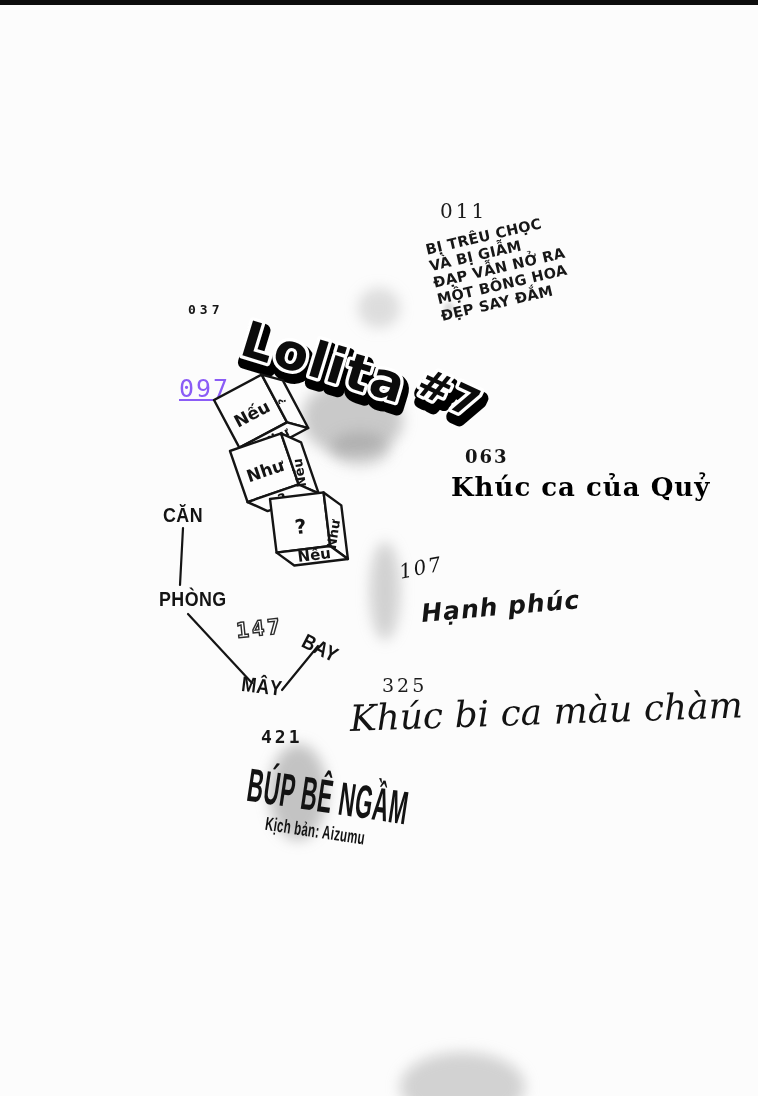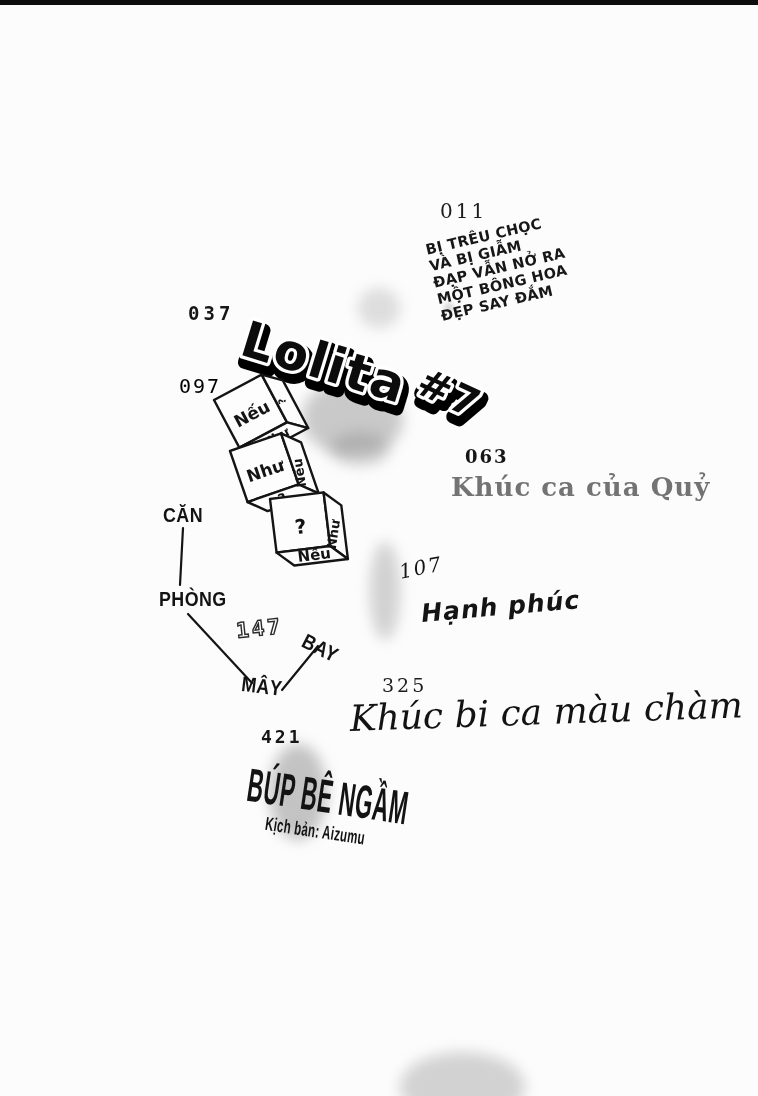--- a/index.html
+++ b/index.html
@@ -4,32 +4,32 @@
 <style>
   html,body{margin:0;padding:0;background:#e8e8e8;}
   .page{position:relative;width:758px;height:1096px;background:#fcfcfc;overflow:hidden;
         font-family:"DejaVu Sans",sans-serif;color:#141414;margin:0 auto;}
   .abs{position:absolute;white-space:nowrap;}
 
   .topbar{position:absolute;left:0;top:0;width:758px;height:5px;background:#0d0d0d;}
 
   
   .num-serif{font-family:"DejaVu Serif",serif;font-size:20px;letter-spacing:3px;color:#1c1c1c;}
-  .num-digital{font-family:"DejaVu Sans Mono",monospace;font-weight:bold;font-size:19px;letter-spacing:4px;color:#161616;}
-  .num-thin{font-family:"DejaVu Sans Mono",monospace;font-size:20px;letter-spacing:2px;color:#000000;}
+  .num-digital{font-family:"DejaVu Sans Mono",monospace;font-weight:bold;font-size:13px;letter-spacing:4px;color:#161616;}
+  .num-thin{font-family:"DejaVu Sans Mono",monospace;font-size:25px;letter-spacing:2px;color:#8b5cf6;text-decoration:underline;}
   .num-italic{font-family:"DejaVu Serif",serif;font-style:italic;font-size:20px;letter-spacing:2px;}
   .num-outline{font-family:"DejaVu Sans Mono",monospace;font-weight:bold;font-size:21px;letter-spacing:3px;
                color:#ffffff;-webkit-text-stroke:1.4px #2b2b2b;text-shadow:0 0 1px #555;}
 
   
   .tagline{transform:rotate(-13deg);transform-origin:left top;font-weight:bold;font-size:14.5px;
            line-height:17px;letter-spacing:0.3px;color:#171717;}
 
   
-  .title-gothic{font-family:"DejaVu Serif",serif;font-weight:bold;font-size:26px;letter-spacing:1px;color:#737373;}
+  .title-gothic{font-family:"DejaVu Serif",serif;font-weight:bold;font-size:26px;letter-spacing:1px;color:#000000;}
   .title-brush{font-weight:bold;font-style:italic;font-size:25px;letter-spacing:1px;transform-origin:left top;}
   .title-script{font-family:"DejaVu Serif",serif;font-style:italic;font-size:36px;transform-origin:left top;color:#131313;}
 
   
   .word-cond{font-family:"Liberation Sans",sans-serif;font-weight:bold;font-size:21px;
              letter-spacing:0.5px;transform-origin:left top;transform:scaleX(0.85);color:#131313;}
 
   
   .title-cond{font-family:"Liberation Sans",sans-serif;font-weight:bold;font-size:47px;
               transform-origin:left top;letter-spacing:1px;color:#131313;}

